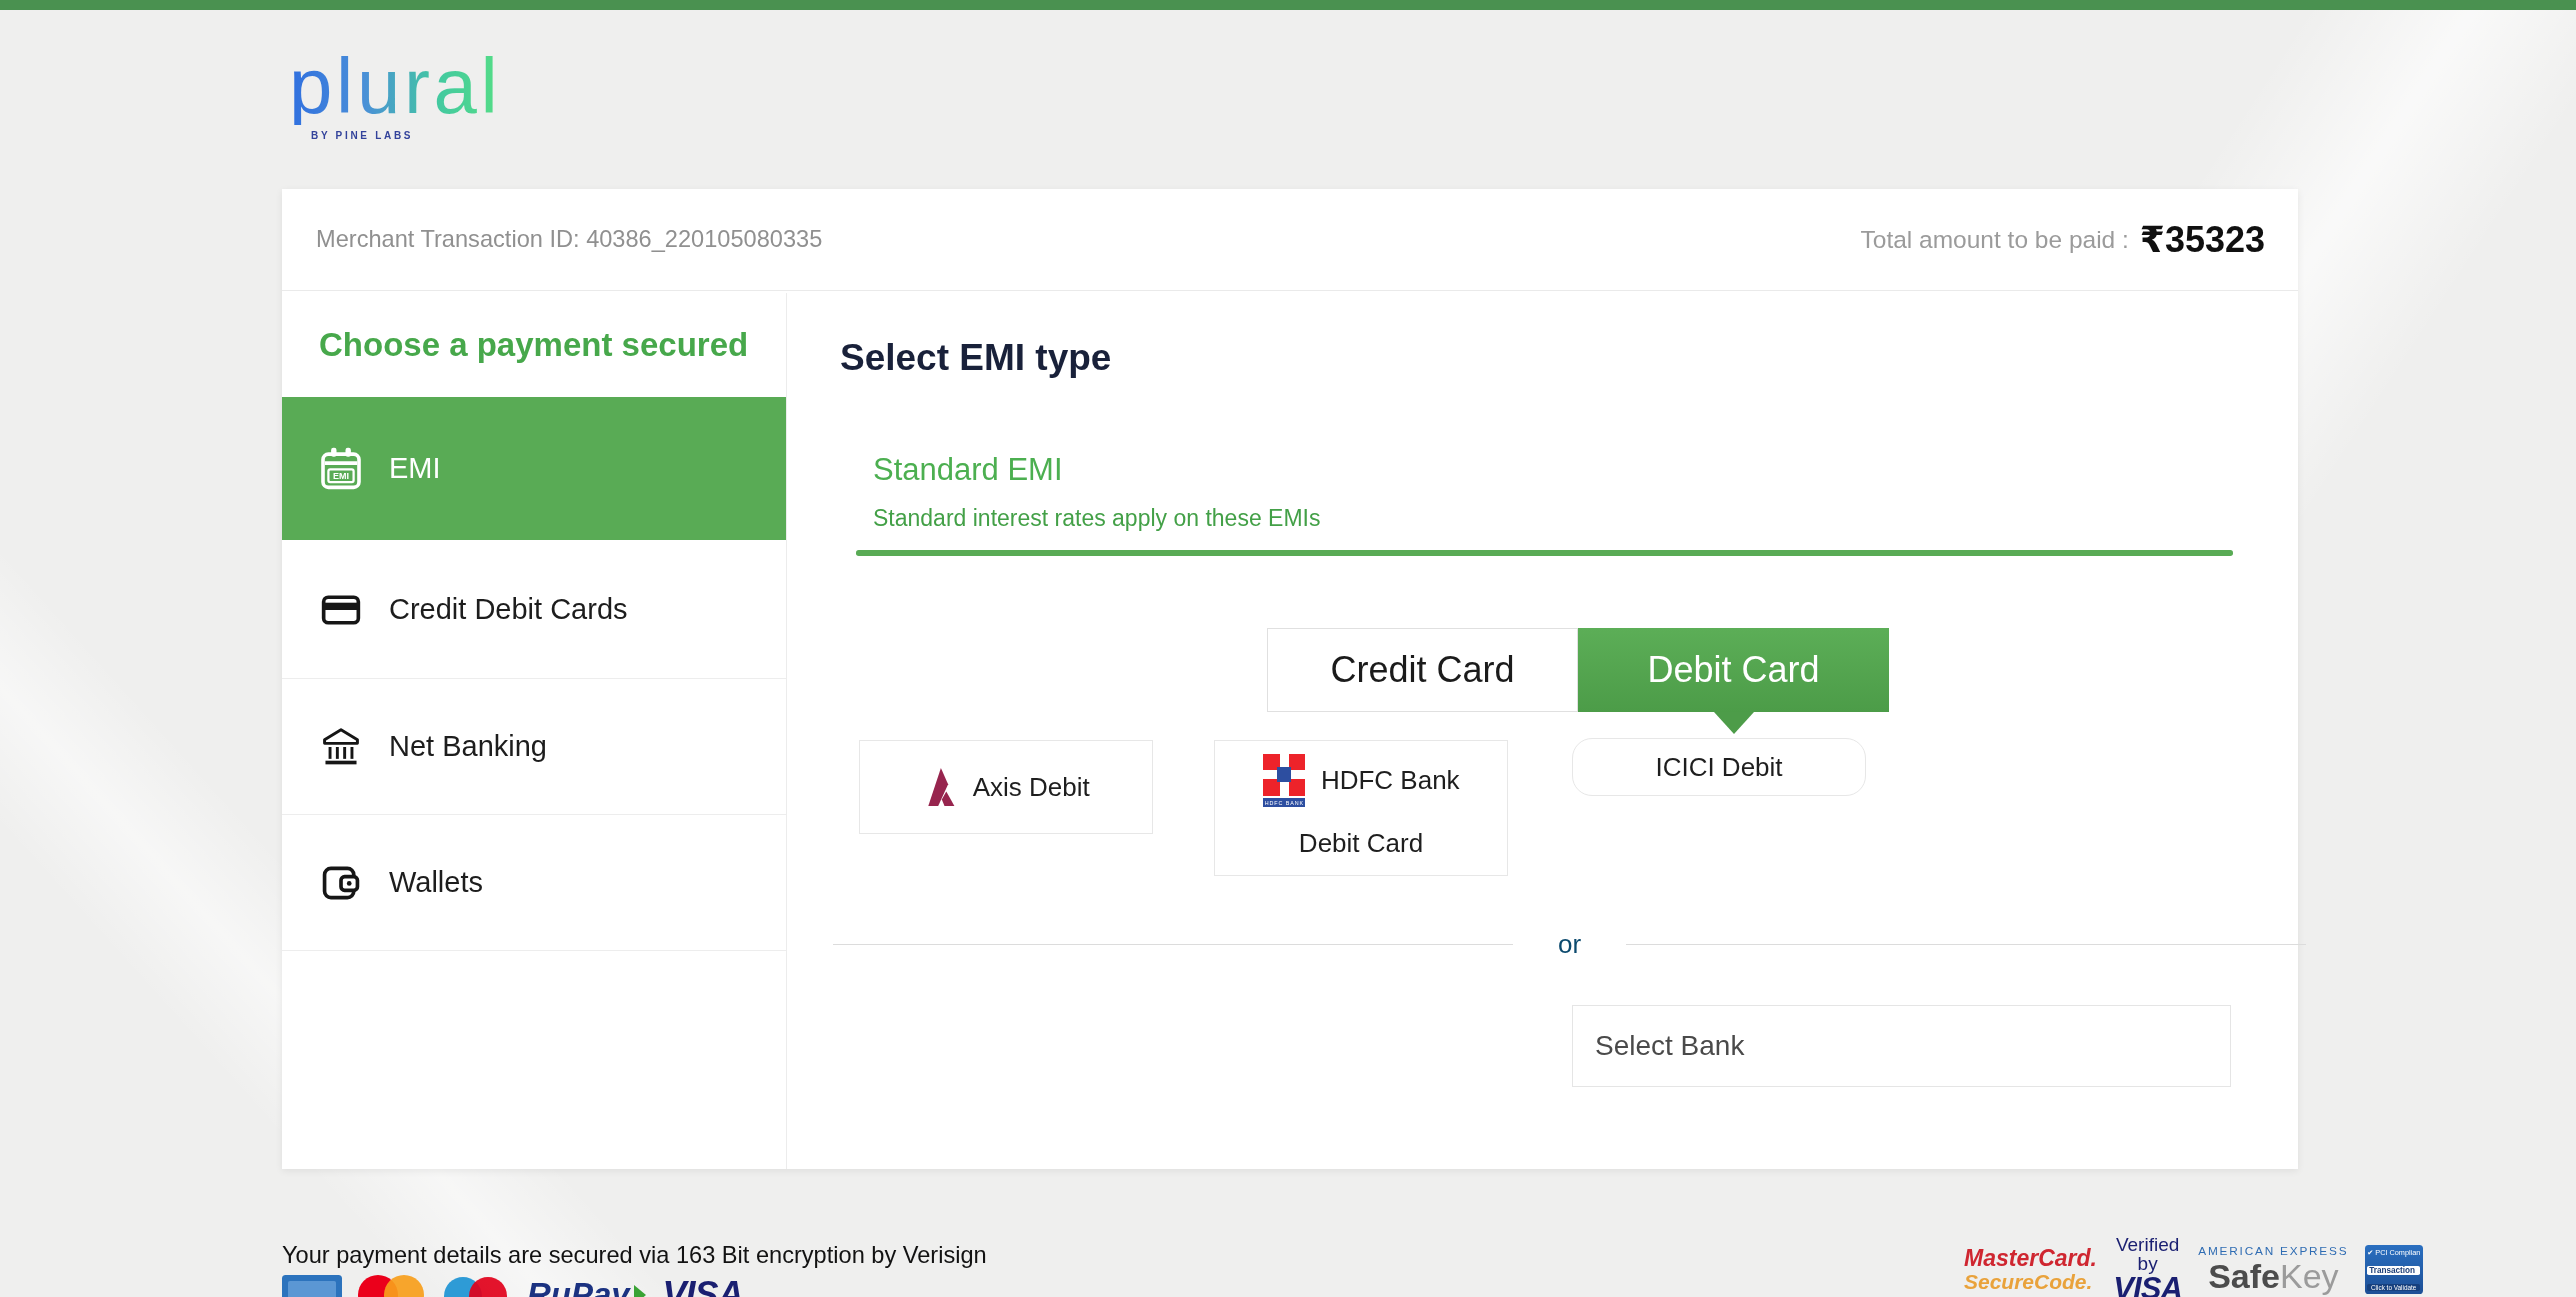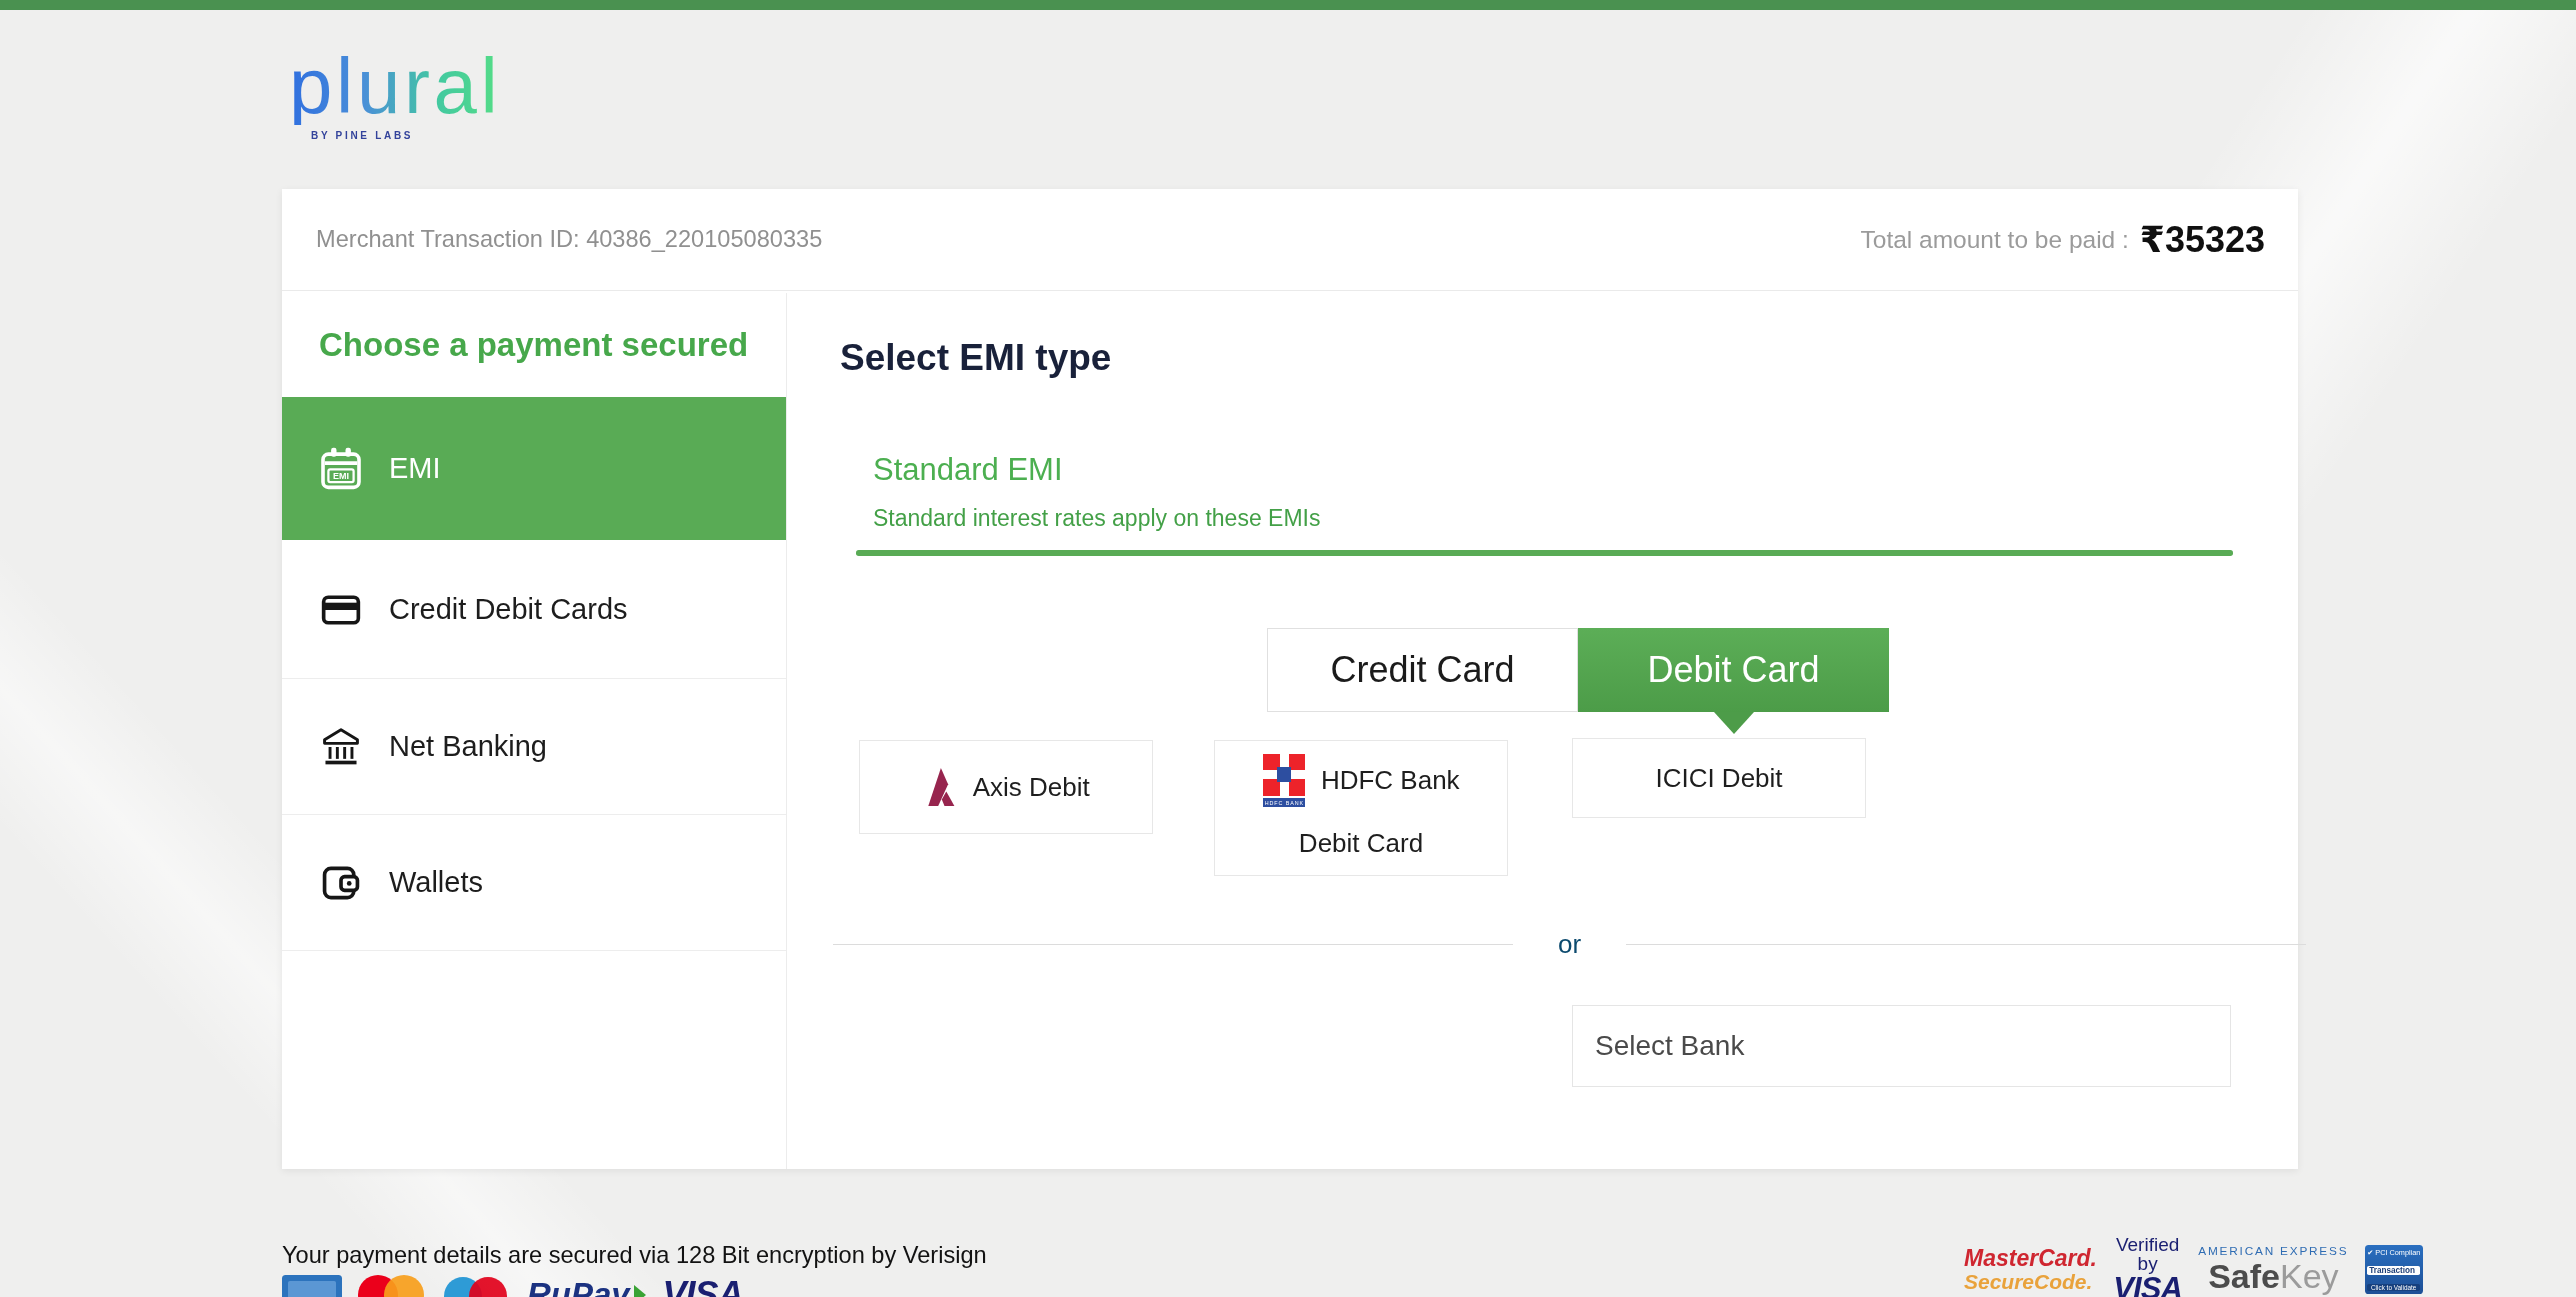--- a/index.html
+++ b/index.html
@@ -65,21 +65,21 @@
   .tab{width:311px;height:84px;display:flex;align-items:center;justify-content:center;font-size:36px;cursor:pointer;}
   .tab-inactive{background:#fff;border:1.8px solid #e0e0e0;color:#1b1b1b;}
   .tab-active{background:linear-gradient(180deg,#5cae57,#4c9c48);color:#fff;position:relative;}
   .tab-notch{position:absolute;left:50%;top:84px;transform:translateX(-50%);
     width:0;height:0;border-left:20px solid transparent;border-right:20px solid transparent;border-top:22px solid #4d9c49;}
 
   
   .bank-card{position:absolute;background:#fff;border:1.8px solid #e7e7e7;cursor:pointer;}
   .card-axis{left:70px;top:447px;width:294px;height:94px;display:flex;align-items:center;justify-content:center;gap:14.5px;}
   .card-hdfc{left:425px;top:447px;width:294px;height:136px;}
-  .card-icici{left:783px;top:445px;width:294px;height:80px;display:flex;align-items:center;justify-content:center;}
+  .card-icici{left:783px;top:445px;width:294px;height:58px;display:flex;align-items:center;justify-content:center;border-radius:20px;}
   .bank-name{font-size:26px;color:#1e1e1e;}
   .hdfc-line1{position:absolute;left:0;top:12.7px;width:100%;display:flex;align-items:center;justify-content:center;gap:14.5px;}
   .hdfc-line2{position:absolute;left:0;top:87px;width:100%;text-align:center;}
   
   .axis-logo{width:36px;height:42px;flex:0 0 auto;}
   
   .hdfc-logo{width:44px;flex:0 0 auto;display:flex;flex-direction:column;align-items:center;}
   .hdfc-square{position:relative;width:42px;height:42px;background:#ed232a;}
   .hdfc-square .bar-v{position:absolute;left:16.3px;top:0;width:9px;height:42px;background:#fff;}
   .hdfc-square .bar-h{position:absolute;left:0;top:16.3px;width:42px;height:9px;background:#fff;}
@@ -259,21 +259,21 @@
           <div class="or-line"></div>
         </div>
 
         <div class="select-bank">
           <span>Select Bank</span>
         </div>
       </div>
     </div>
   </div>
 
-  <div class="secure-note">Your payment details are secured via 128 Bit encryption by Verisign</div>
+  <div class="secure-note">Your payment details are secured via 163 Bit encryption by Verisign</div>
 
   <div class="accepted-row">
     <div class="amex-chip">
       <div class="inner"></div>
     </div>
     <div class="mc-circles">
       <div class="c1"></div>
         <div class="c2"></div>
     </div>
     <div class="maestro-circles">

